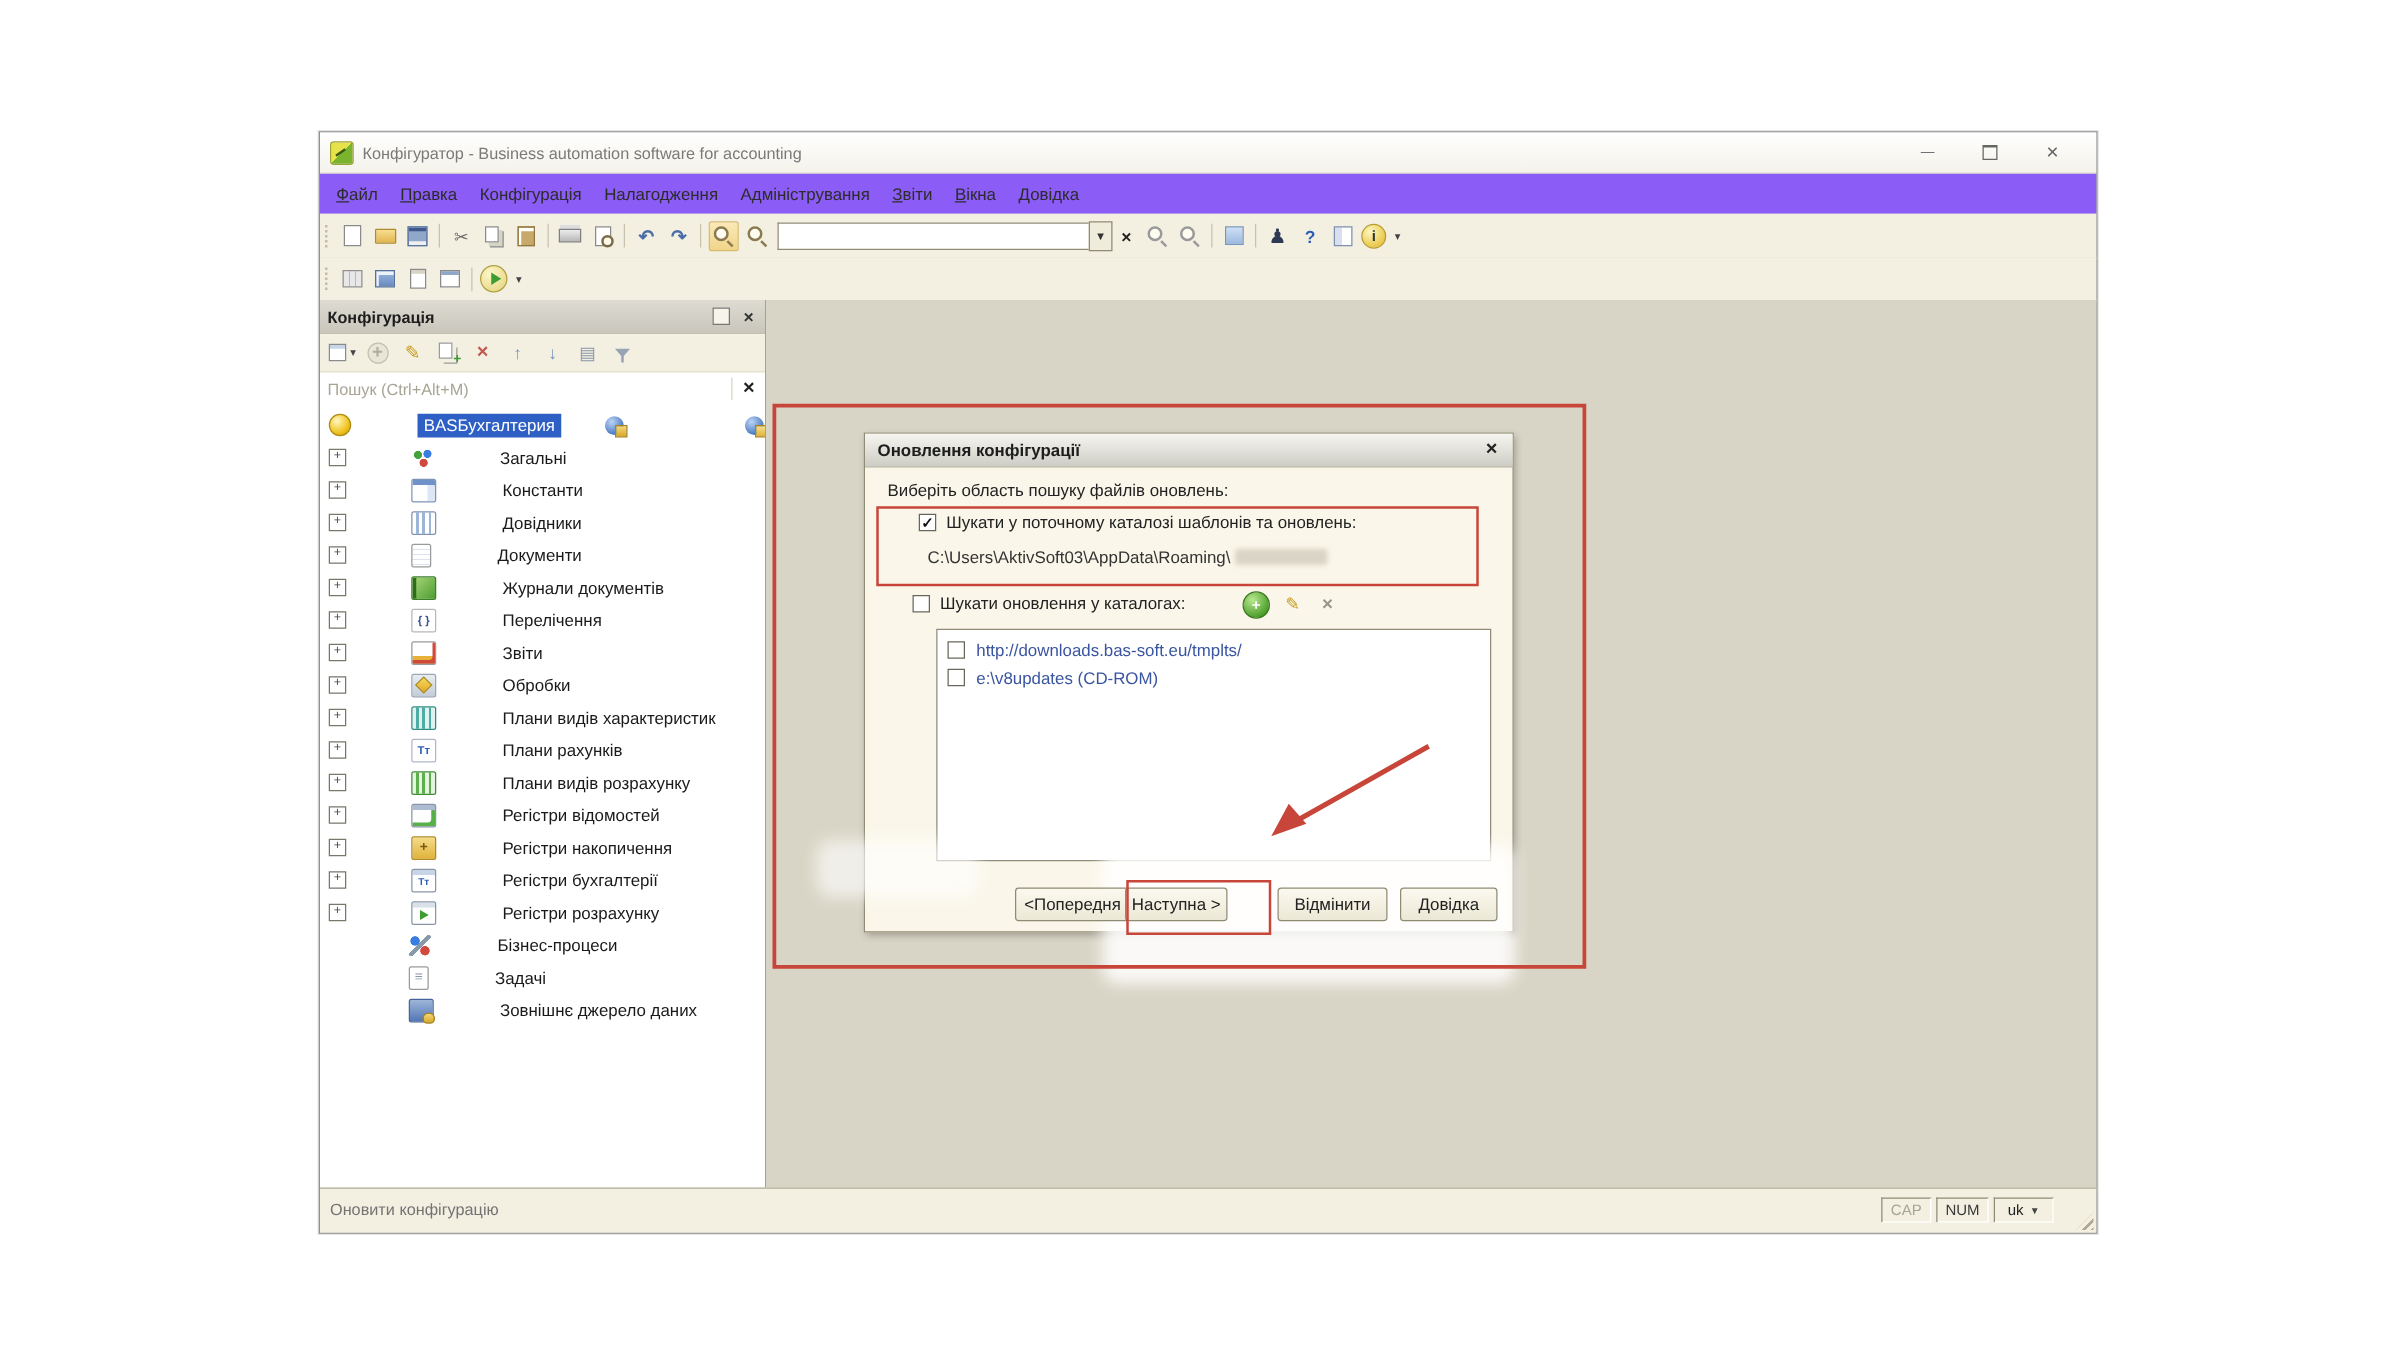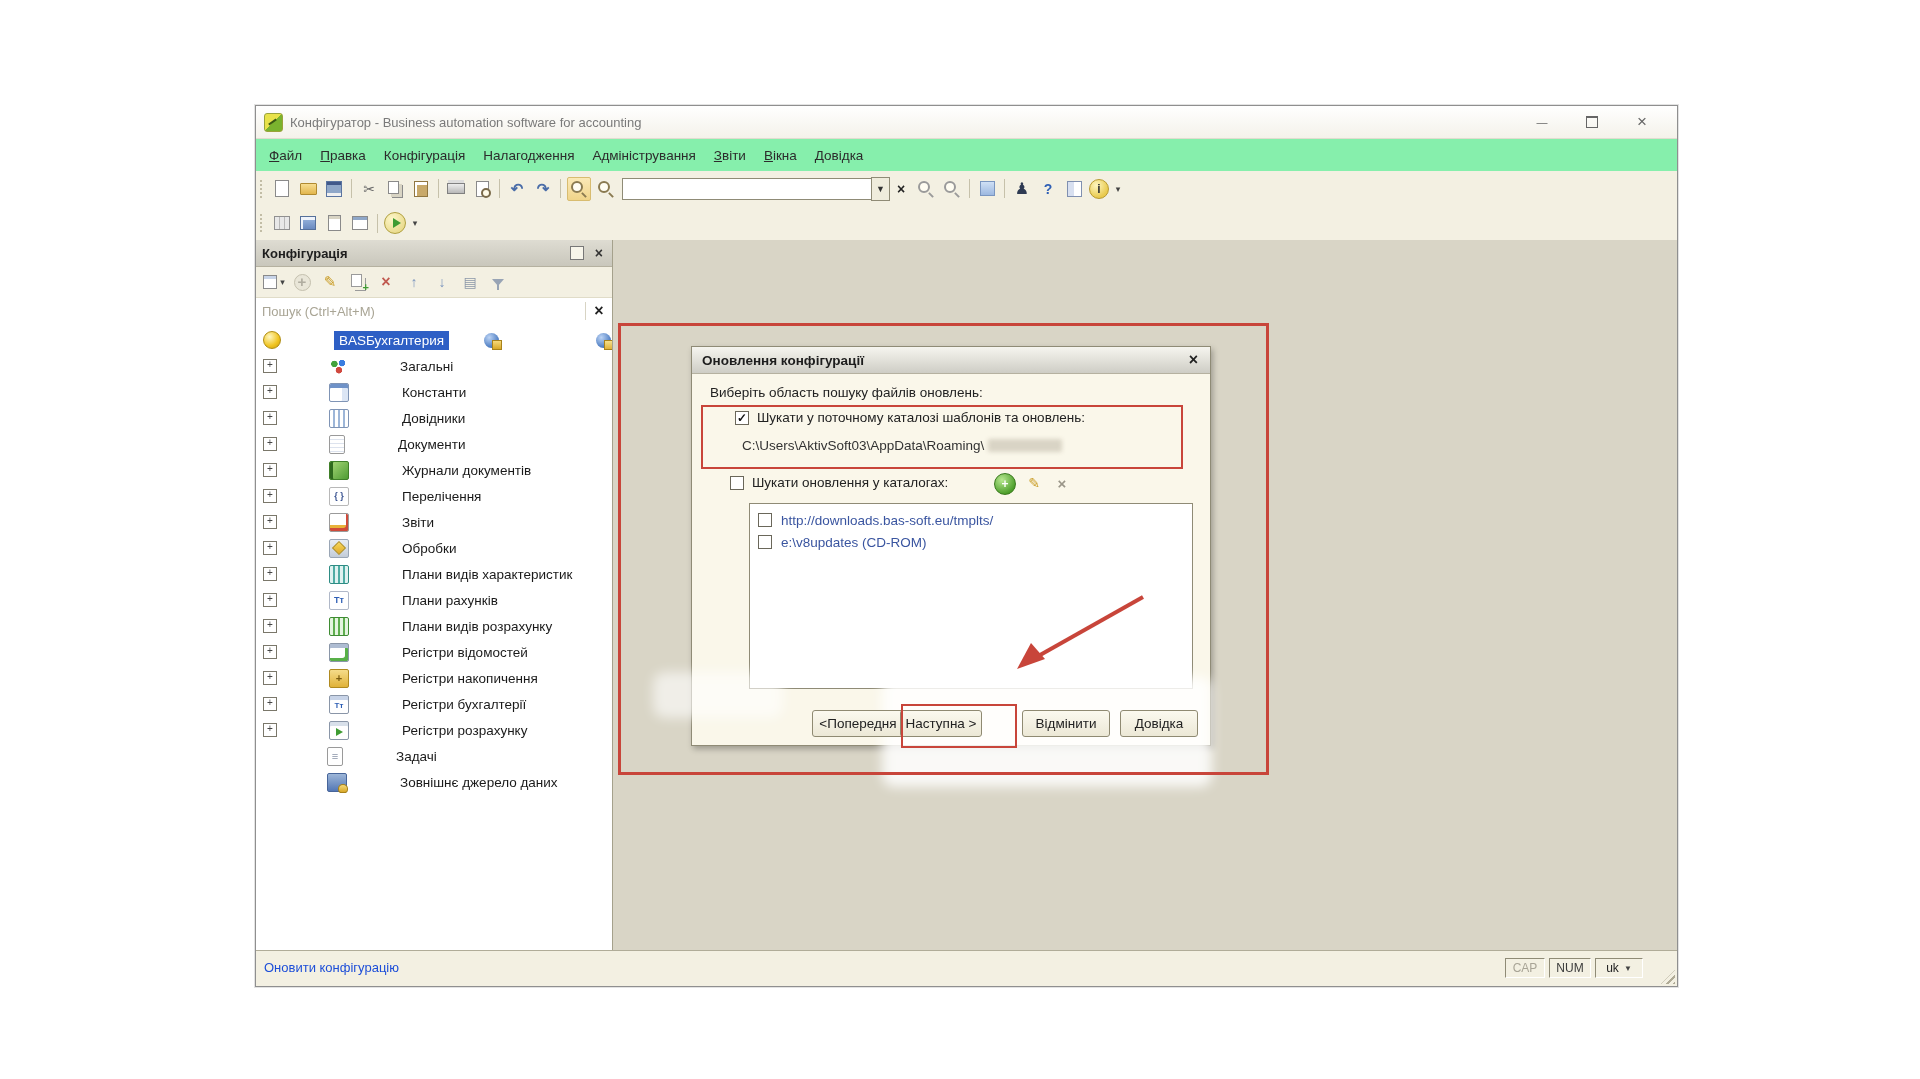--- a/index.html
+++ b/index.html
@@ -15,21 +15,21 @@
             background:linear-gradient(135deg,#e8e24a 0 48%,#7ab32e 48%);border:1px solid #9aa33a;position:relative;}
   .app-icon::after{content:"";position:absolute;left:3px;top:7px;width:9px;height:2px;background:#3a5a14;transform:rotate(-35deg);}
   .win-title{font-size:13px;color:#7a7a7a;}
   .win-controls{margin-left:auto;display:flex;gap:24px;margin-right:14px;}
   .wc{width:26px;height:18px;display:flex;align-items:center;justify-content:center;color:#666;font-size:13px;cursor:default;}
   .wc-min::before{content:"—";font-size:11px;}
   .wc-max::before{content:"";width:10px;height:9px;border:1px solid #666;border-top-width:2px;}
   .wc-close::before{content:"×";font-size:17px;}
 
   
-  .menubar{position:absolute;left:0;top:33px;right:0;height:32px;background:#86efac;display:flex;align-items:center;
+  .menubar{position:absolute;left:0;top:33px;right:0;height:32px;background:#8b5cf6;display:flex;align-items:center;
            padding-left:4px;border-bottom:1px solid #e6e2d0;}
   .menu-item{display:inline-block;padding:3px 9px;font-size:13.5px;color:#2c2c2c;cursor:default;}
   .accel::first-letter{text-decoration:underline;}
   .tb-grip{width:3px;height:18px;border-left:2px dotted #c2bda6;margin:0 4px;}
 
   
   .toolbar{position:absolute;left:0;right:0;display:flex;align-items:center;background:#f3f0e2;}
   .tb1{top:65px;height:35px;border-bottom:1px solid #e6e2d0;}
   .tb2{top:100px;height:34px;border-bottom:1px solid #d6d2bf;}
   .tb-sep{width:1px;height:19px;background:#c6c1aa;margin:0 4px;}
@@ -201,21 +201,21 @@
 
   
   .anno{position:absolute;border:3px solid #c8453a;pointer-events:none;}
   .anno-outer{left:5px;top:83px;width:645px;height:446px;}
   .anno-box2{left:88px;top:165px;width:478px;height:60px;border-width:2px;}
   .anno-box3{left:288px;top:464px;width:112px;height:40px;border-width:2px;}
   .anno-arrow{position:absolute;left:380px;top:345px;pointer-events:none;}
 
   
   .statusbar{position:absolute;left:0;right:0;bottom:0;height:35px;background:#f3f0e2;border-top:1px solid #b0ac98;}
-  .status-hint{position:absolute;left:8px;top:9px;font-size:13px;color:#1d4ed8;}
+  .status-hint{position:absolute;left:8px;top:9px;font-size:13px;color:#737373;}
   .status-cell{position:absolute;top:7px;height:20px;display:flex;align-items:center;justify-content:center;
                font-size:12px;border:1px solid;border-color:#8f8b76 #ffffff #ffffff #8f8b76;padding:0 6px;box-sizing:border-box;}
   .cell-cap{left:1249px;width:40px;color:#a8a496;}
   .cell-num{left:1293px;width:42px;color:#3a3a3a;}
   .cell-lang{left:1339px;width:48px;color:#222;gap:5px;}
   .lang-caret{font-size:8px;color:#444;}
   .resize-grip{position:absolute;right:2px;bottom:2px;width:14px;height:14px;
                background:repeating-linear-gradient(135deg,transparent 0 3px,#b0ab96 3px 5px);
                clip-path:polygon(100% 0,100% 100%,0 100%);}
 </style>
@@ -397,20 +397,25 @@
               <span class="ti acct-registers-icon"></span>
               <span class="tree-label">Регістри бухгалтерії</span>
             </div>
             <div class="tree-row">
               <span class="expander"></span>
               <span class="ti calc-registers-icon"></span>
               <span class="tree-label">Регістри розрахунку</span>
             </div>
             <div class="tree-row">
               <span class="expander-spacer"></span>
+              <span class="ti business-process-icon"></span>
+              <span class="tree-label">Бізнес-процеси</span>
+            </div>
+            <div class="tree-row">
+              <span class="expander-spacer"></span>
               <span class="ti tasks-icon"></span>
               <span class="tree-label">Задачі</span>
             </div>
             <div class="tree-row">
               <span class="expander-spacer"></span>
               <span class="ti external-source-icon"></span>
               <span class="tree-label">Зовнішнє джерело даних</span>
             </div>
           </div>
       </div>

